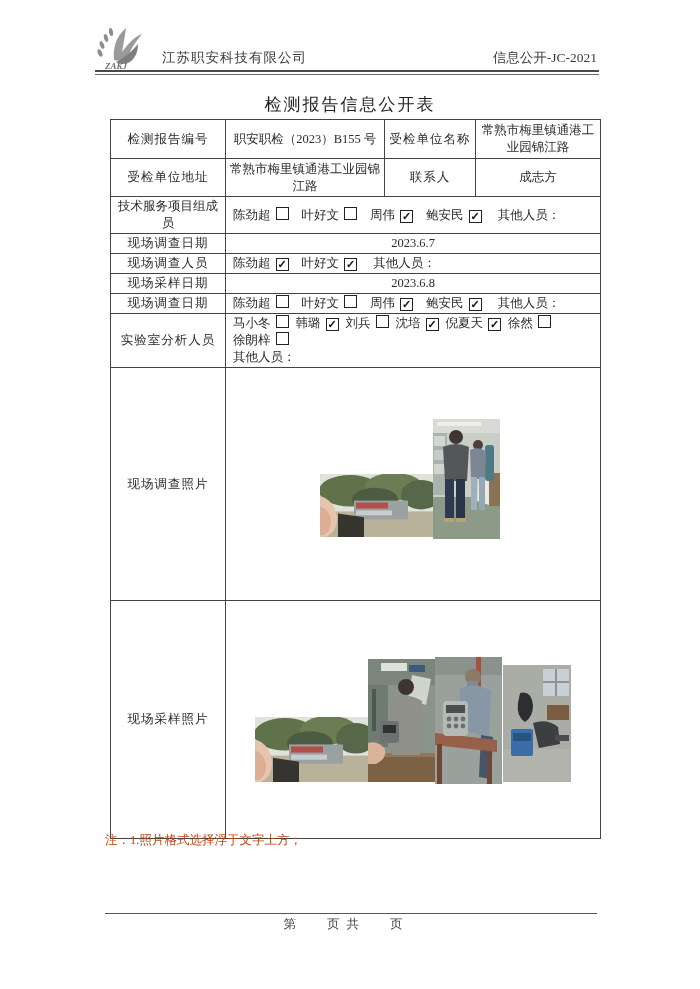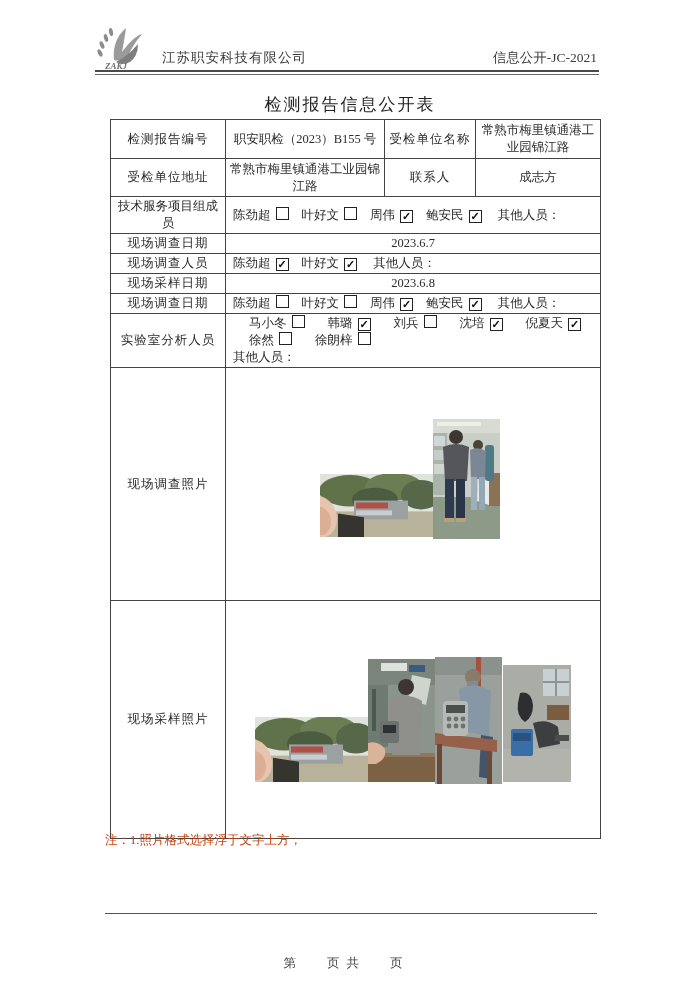--- a/index.html
+++ b/index.html
@@ -16,31 +16,31 @@
          font-size:17px;font-weight:normal;letter-spacing:2px;color:#1f1f1f;}
   
   .form-table{position:absolute;left:110px;top:119px;width:490px;border-collapse:collapse;table-layout:fixed;padding-left:16px;}
   .form-table td{border:1px solid #434343;font-size:12.5px;padding:1px 2px;overflow:hidden;
                  vertical-align:middle;color:#2b2b2b;}
   td.lbl{text-align:center;letter-spacing:1px;}
   td.lbl-long{text-align:center;letter-spacing:0;}
   td.val-c{text-align:center;}
   td.cb-cell{text-align:left;padding-left:7px;}
   .cb-item{margin-right:13px;white-space:nowrap;}
-  .tight .cb-item{margin-right:7px;margin-left:16px;}
+  .tight .cb-item{margin-right:7px;}
   .cb{display:inline-block;width:11px;height:11px;border:1.5px solid #222;margin-left:5px;
       vertical-align:-1px;line-height:10px;text-align:center;font-size:11px;font-weight:bold;color:#111;}
   .others{white-space:nowrap;}
   .photo-area{position:relative;width:100%;}
   .photo{position:absolute;display:block;}
   
   .note{position:absolute;left:105px;top:832px;font-size:12.5px;color:#c2410c;}
   .footer-rule{position:absolute;left:105px;top:913px;width:492px;border-top:1.5px solid #555;}
   .footer-text{position:absolute;left:0;top:916px;width:688px;text-align:center;
-               font-size:12.5px;letter-spacing:2px;color:#444;margin-top:39px;}
+               font-size:12.5px;letter-spacing:2px;color:#444;}
 </style>
 </head>
 <body>
 
 <svg width="0" height="0" style="position:absolute" aria-hidden="true">
   <defs>
     <symbol id="gate-photo" viewBox="0 0 113 64" preserveAspectRatio="none">
       <rect width="113" height="64" fill="#dfe3dc"></rect>
       <rect y="38" width="113" height="26" fill="#b9b29b"></rect>
       <ellipse cx="30" cy="17" rx="31" ry="16" fill="#5f7249"></ellipse>

